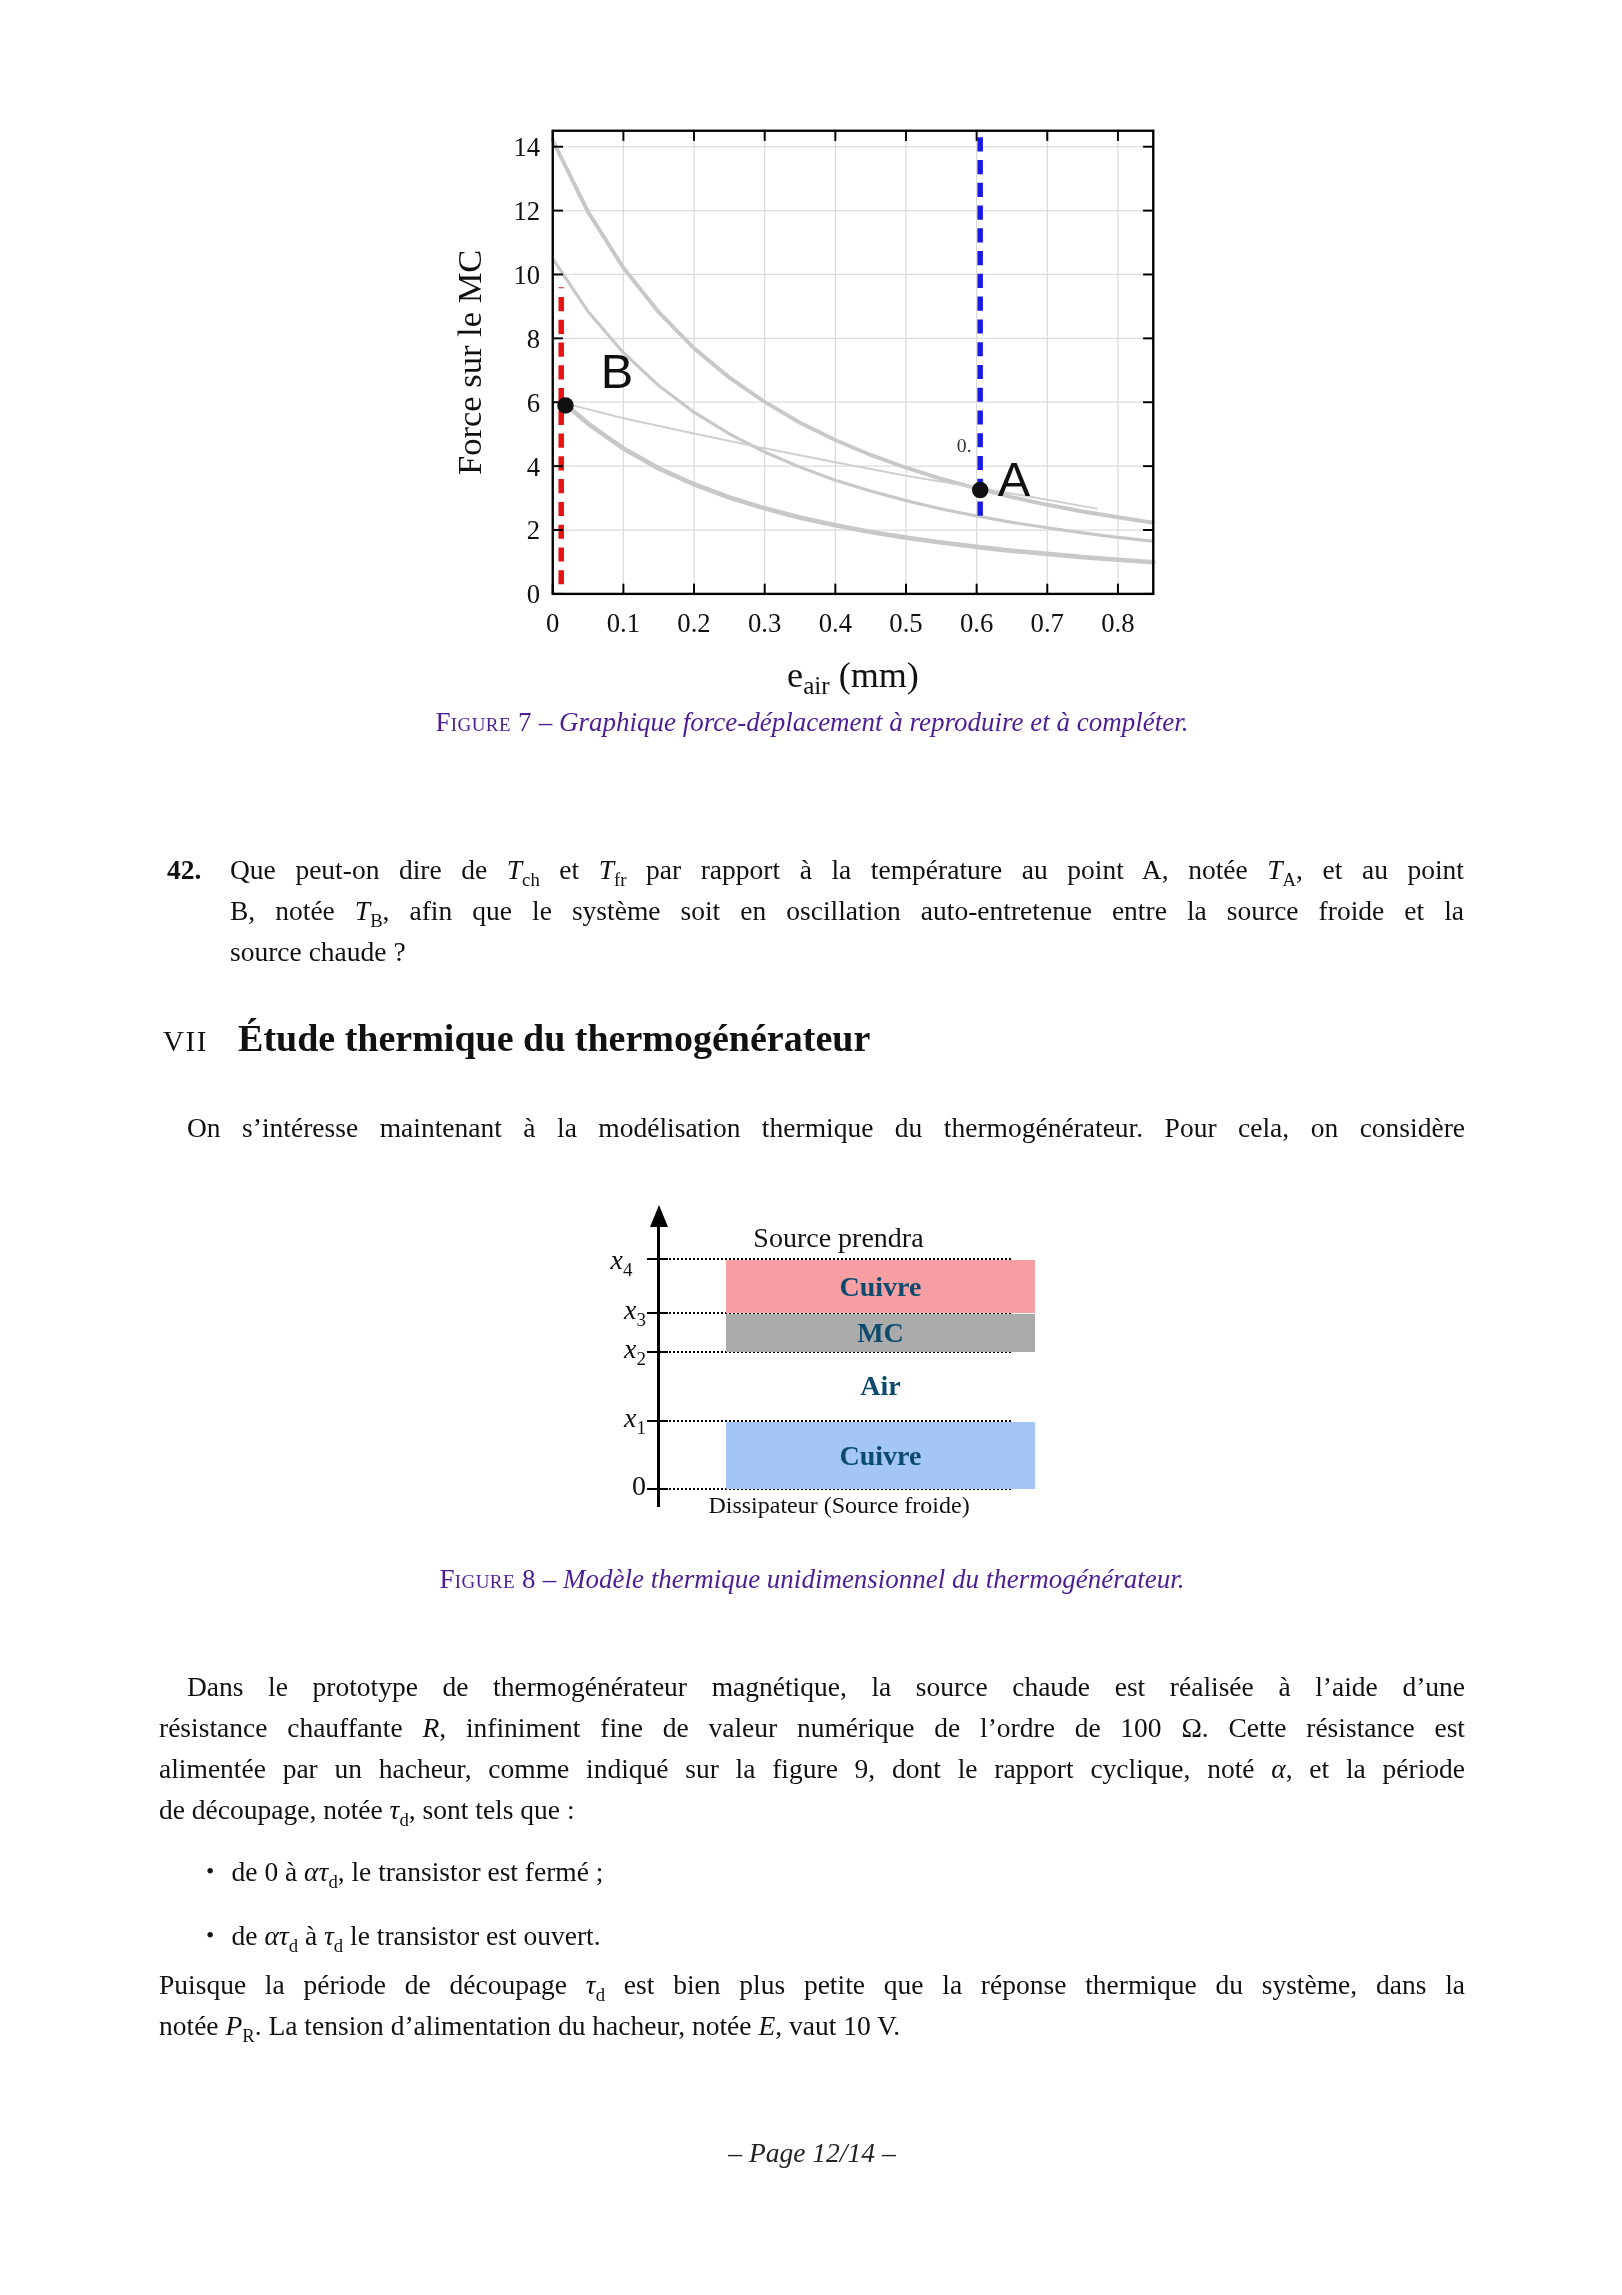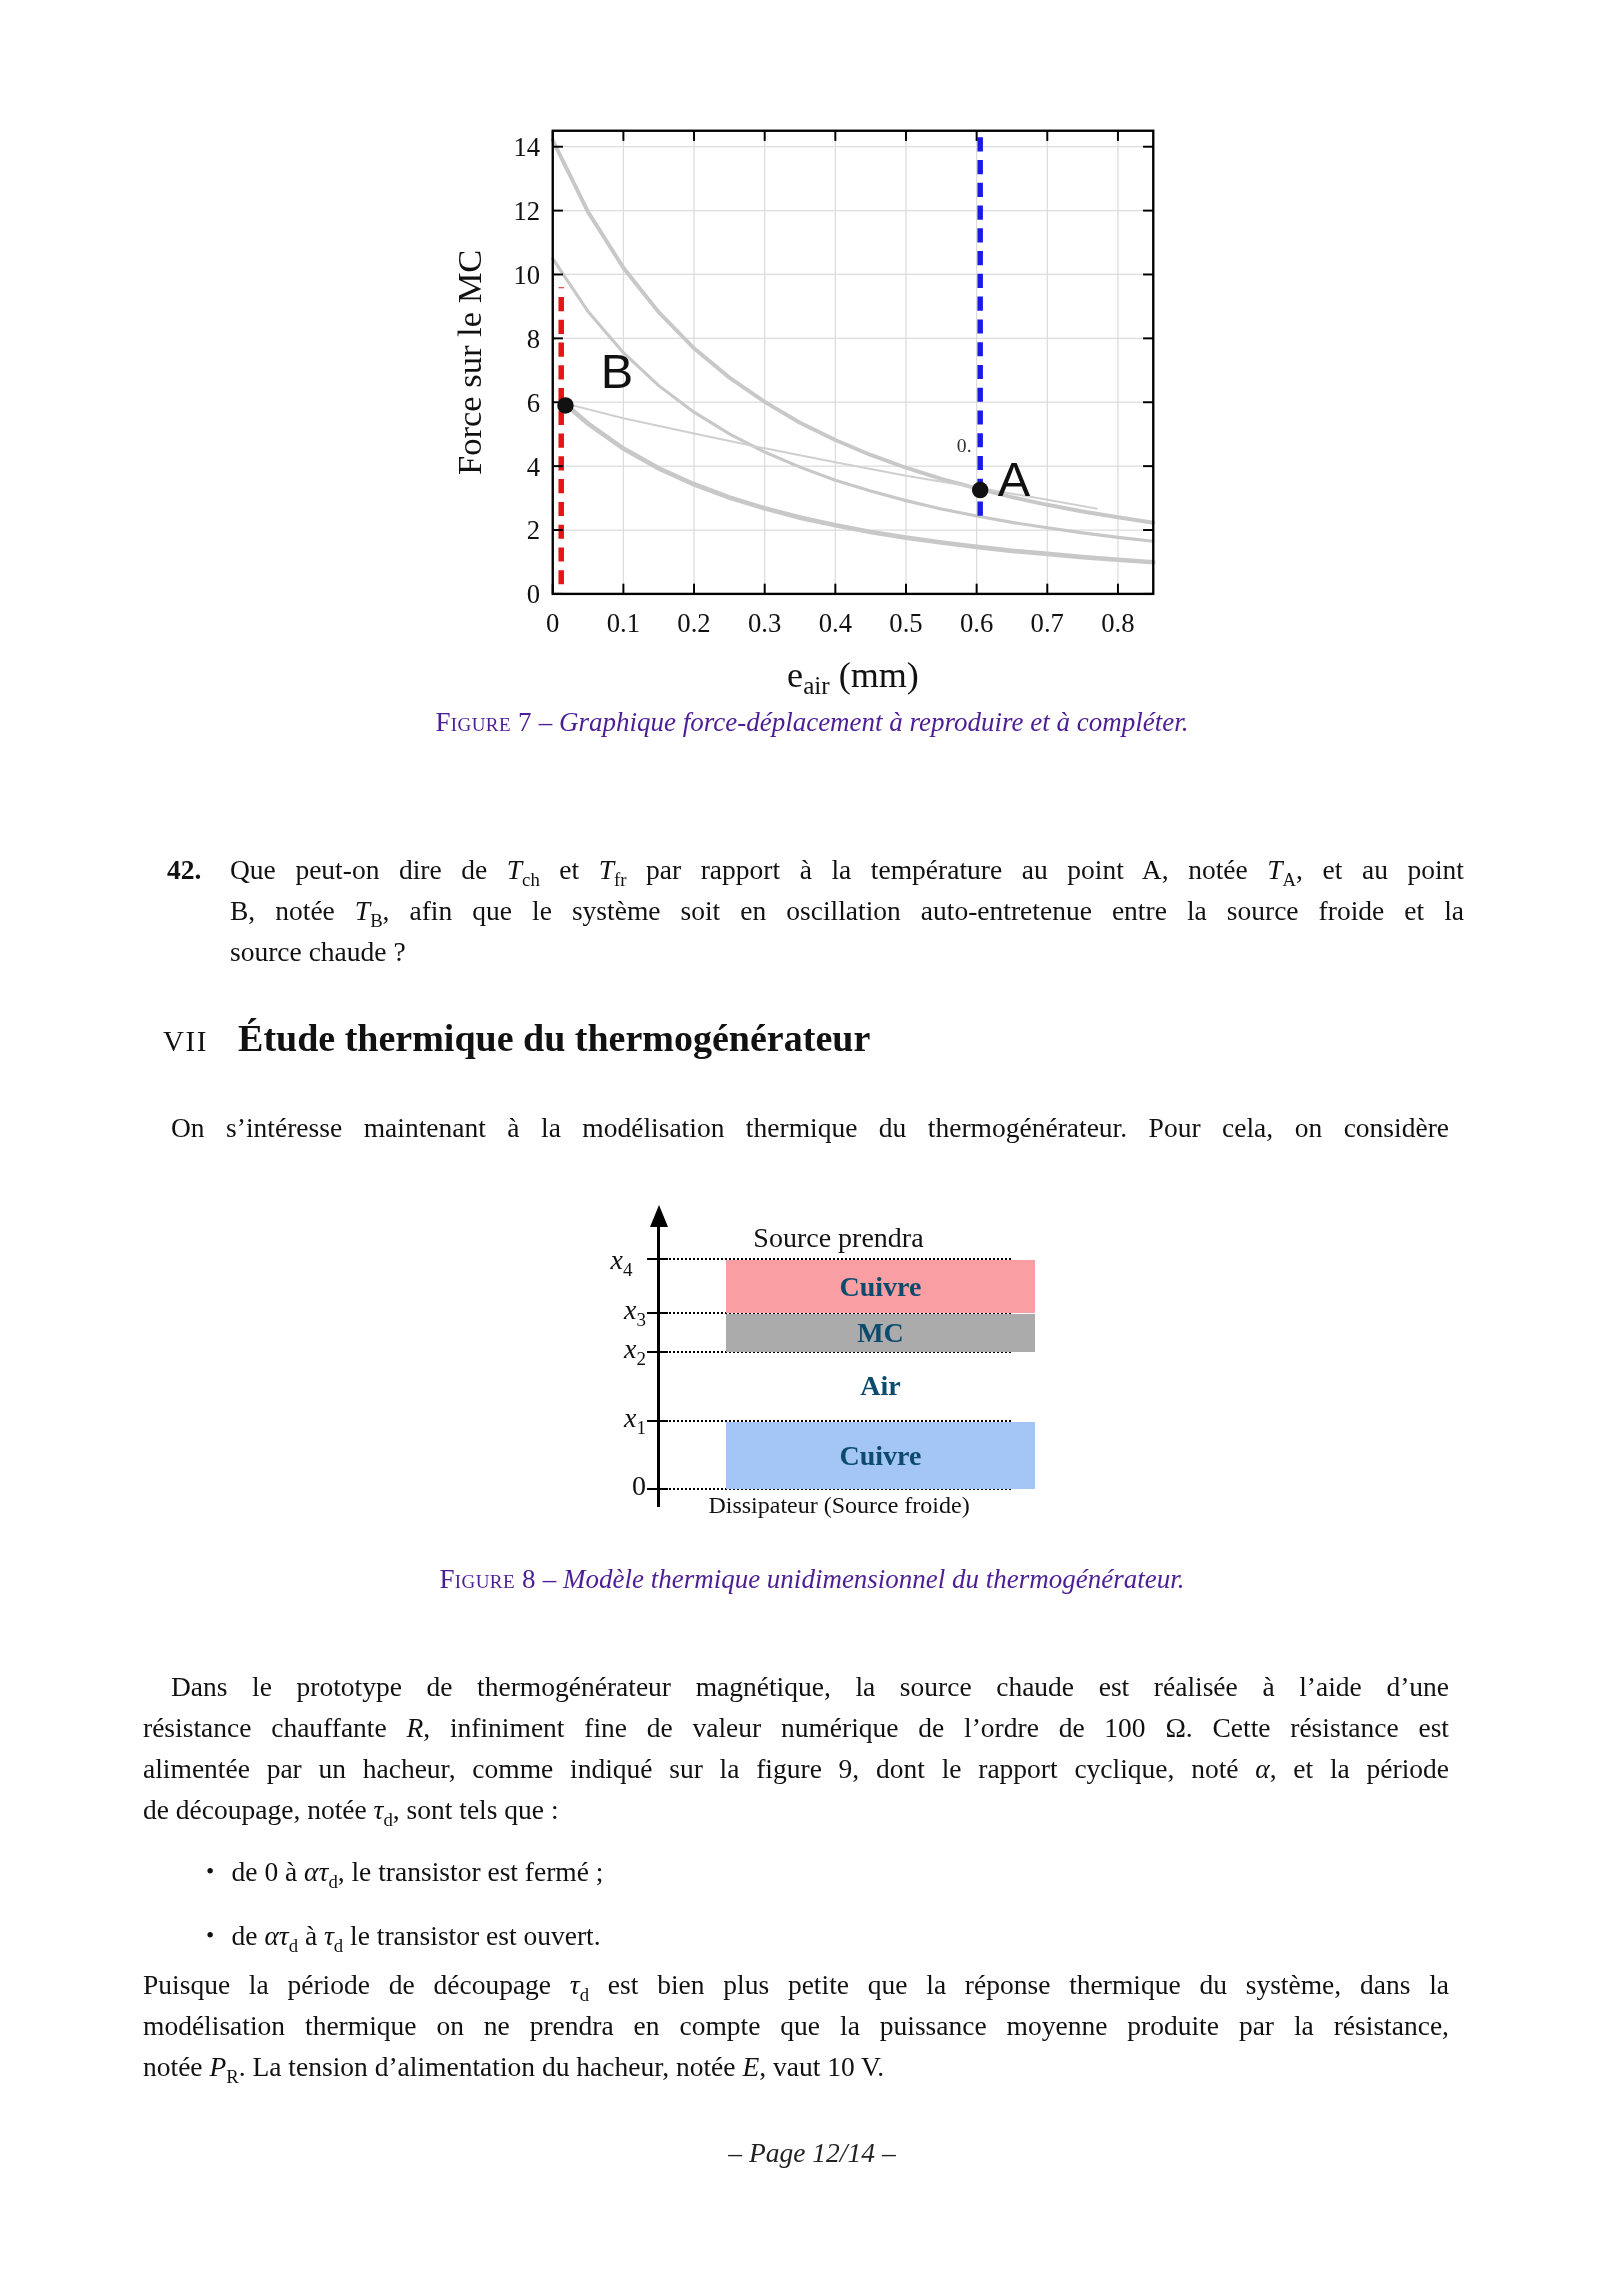--- a/index.html
+++ b/index.html
@@ -18,21 +18,21 @@
   .cap8{top:1564px;}
 
   
   .line{font-size:27.5px;line-height:41px;}
   .jline{text-align:justify;text-align-last:justify;}
   .q42num{position:absolute;left:167px;top:849px;font-weight:700;font-size:27.5px;line-height:41px;}
   .q42text{position:absolute;left:230px;top:849px;width:1234px;}
   .sechead{position:absolute;left:163px;top:1016px;display:flex;align-items:baseline;}
   .secnum{font-size:29px;letter-spacing:1.6px;}
   .sectitle{margin-left:30px;font-size:38px;font-weight:700;}
-  .par{position:absolute;left:143px;width:1306px;font-family:Liberation Serif, serif;}
+  .par{position:absolute;left:159px;width:1306px;font-family:Liberation Serif, serif;}
   .intro-par{top:1107px;}
   .proto-par{top:1666px;}
   .final-par{top:1964px;}
   .indent{padding-left:28px;}
   .bullet{position:absolute;left:206px;display:flex;font-size:27.5px;line-height:41px;}
   .bullet .dot{font-size:23.6px;margin-right:17.3px;}
   .bullet1{top:1851px;}
   .bullet2{top:1915px;}
   .footer{position:absolute;left:159px;top:2137px;width:1306px;text-align:center;
           font-size:27.5px;font-style:italic;color:#222;}
@@ -207,19 +207,18 @@
     <span class="dot">•</span>
     <span class="line">de 0 à <i>ατ</i><sub>d</sub>, le transistor est fermé ;</span>
   </div>
   <div class="bullet bullet2">
     <span class="dot">•</span>
     <span class="line">de <i>ατ</i><sub>d</sub> à <i>τ</i><sub>d</sub> le transistor est ouvert.</span>
   </div>
 
   <div class="par final-par">
     <div class="line jline">Puisque la période de découpage <i>τ</i><sub>d</sub> est bien plus petite que la réponse thermique du système, dans la</div>
-    <div class="line jline">modélisation thermique on ne prendra en compte que la puissance moyenne produite par la résistance,</div>
     <div class="line">notée <i class="scrp">P</i><sub>R</sub>. La tension d’alimentation du hacheur, notée <i>E</i>, vaut 10 V.</div>
   </div>
 
   <div class="footer">– Page 12/14 –</div>
 </div>
 
 
 </body></html>

